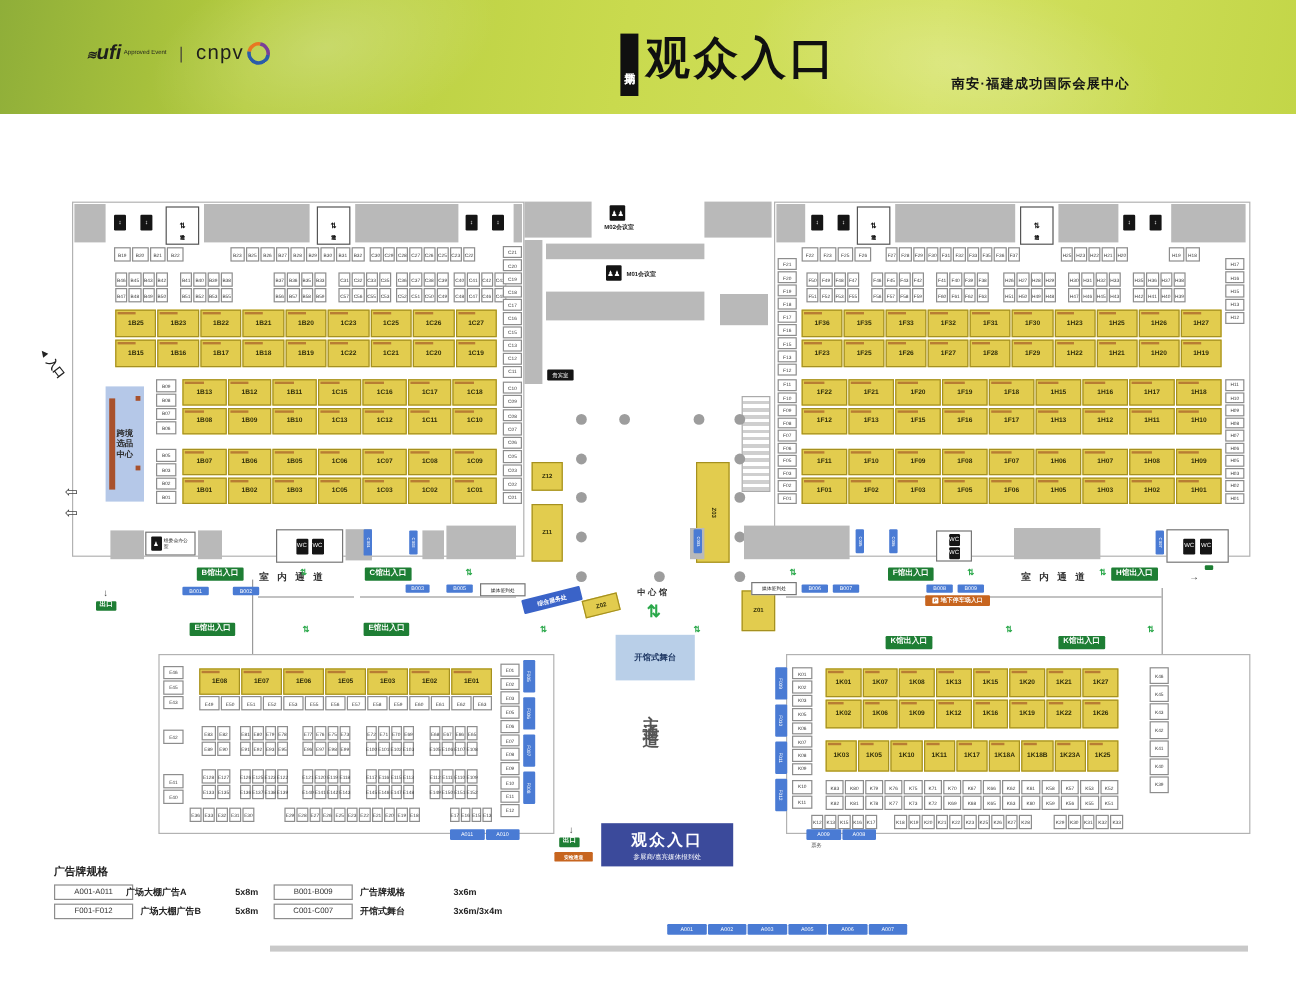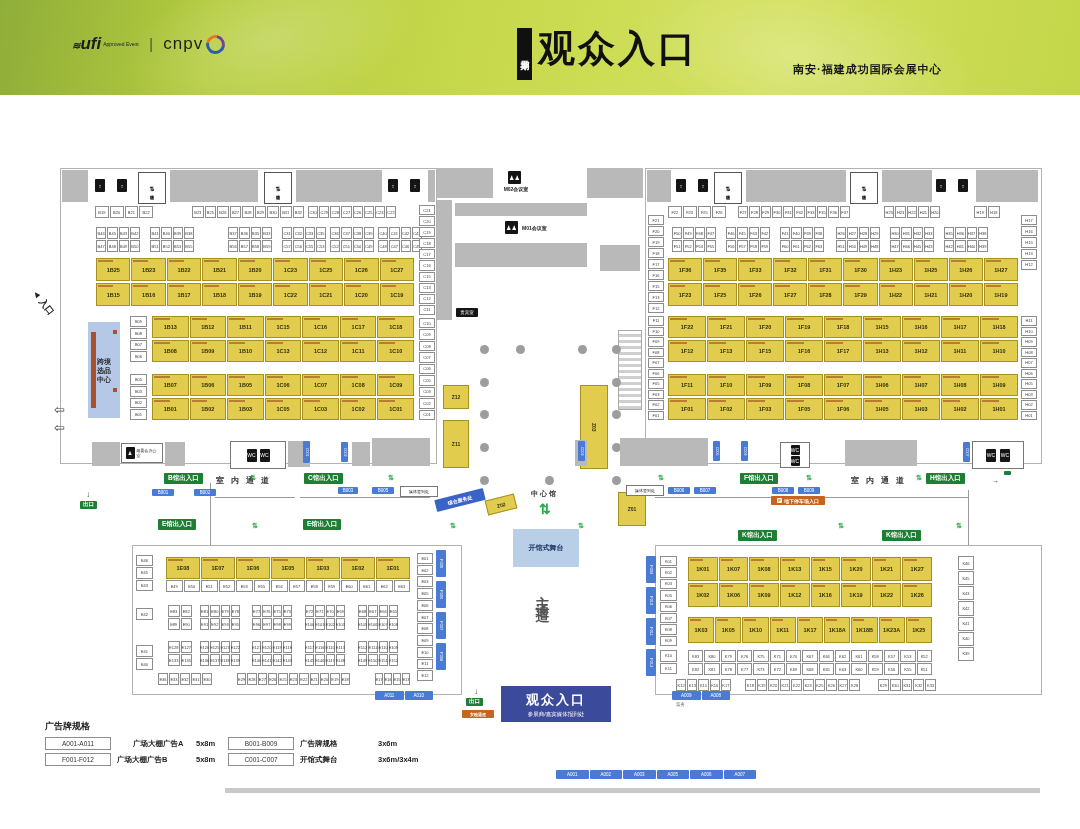--- a/index.html
+++ b/index.html
@@ -988,21 +988,21 @@
       <div class="ad-h">A001</div>
       <div class="ad-h">A002</div>
       <div class="ad-h">A003</div>
       <div class="ad-h">A005</div>
       <div class="ad-h">A006</div>
       <div class="ad-h">A007</div>
     </div>
 
   <div class="abs" style="left:45px;top:720px;font-size:9px;font-weight:bold;color:#222">广告牌规格</div>
   <div class="legend-code" style="left:45px;top:737px;width:64px;height:11px">A001-A011</div>
-  <div class="legend-txt" style="left:133px;top:739px">广场大棚广告A</div>
+  <div class="legend-txt" style="left:105px;top:739px">广场大棚广告A</div>
   <div class="legend-txt" style="left:196px;top:739px">5x8m</div>
   <div class="legend-code" style="left:45px;top:753px;width:64px;height:11px">F001-F012</div>
   <div class="legend-txt" style="left:117px;top:755px">广场大棚广告B</div>
   <div class="legend-txt" style="left:196px;top:755px">5x8m</div>
   <div class="legend-code" style="left:228px;top:737px;width:64px;height:11px">B001-B009</div>
   <div class="legend-txt" style="left:300px;top:739px">广告牌规格</div>
   <div class="legend-txt" style="left:378px;top:739px">3x6m</div>
   <div class="legend-code" style="left:228px;top:753px;width:64px;height:11px">C001-C007</div>
   <div class="legend-txt" style="left:300px;top:755px">开馆式舞台</div>
   <div class="legend-txt" style="left:378px;top:755px">3x6m/3x4m</div>

